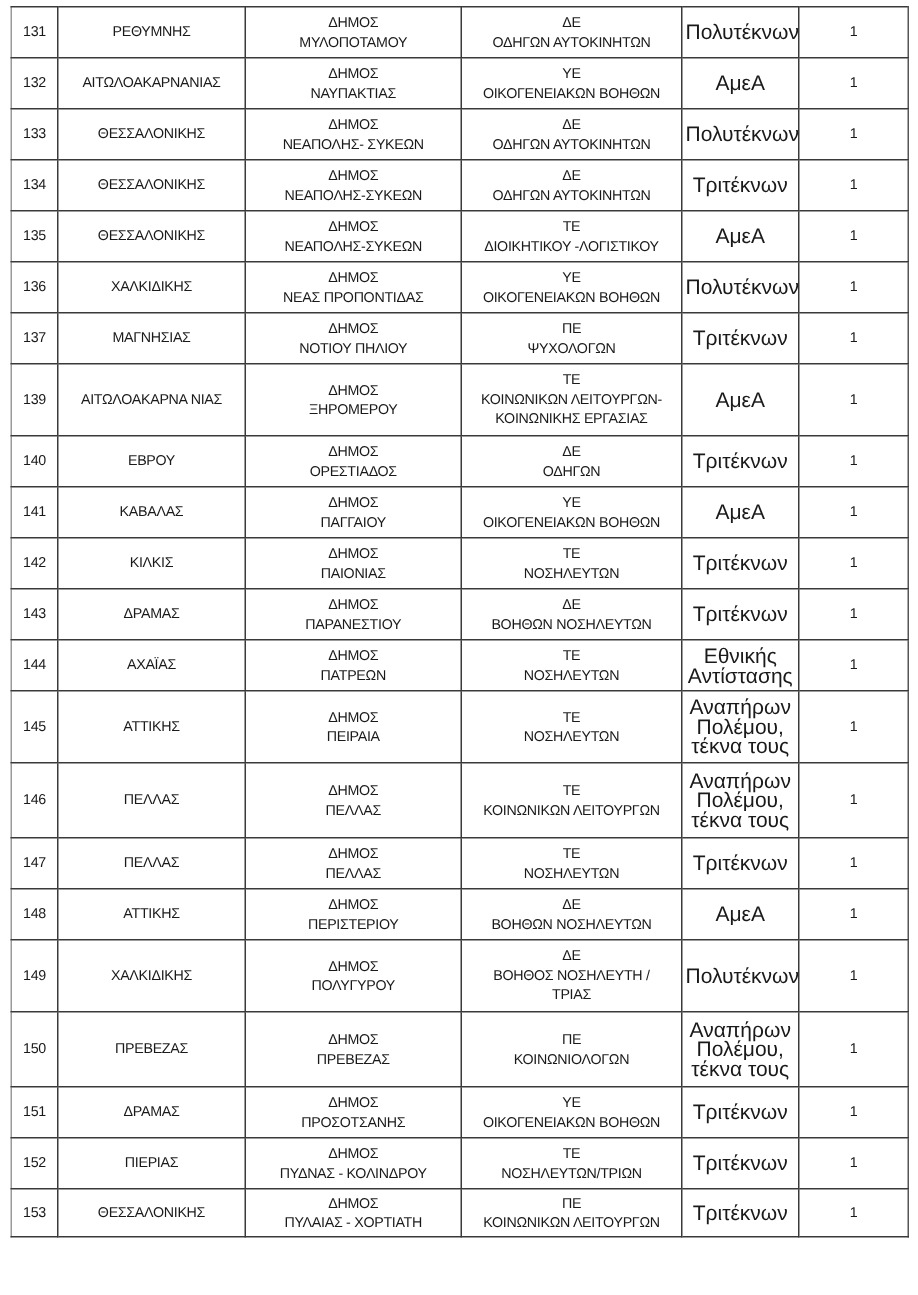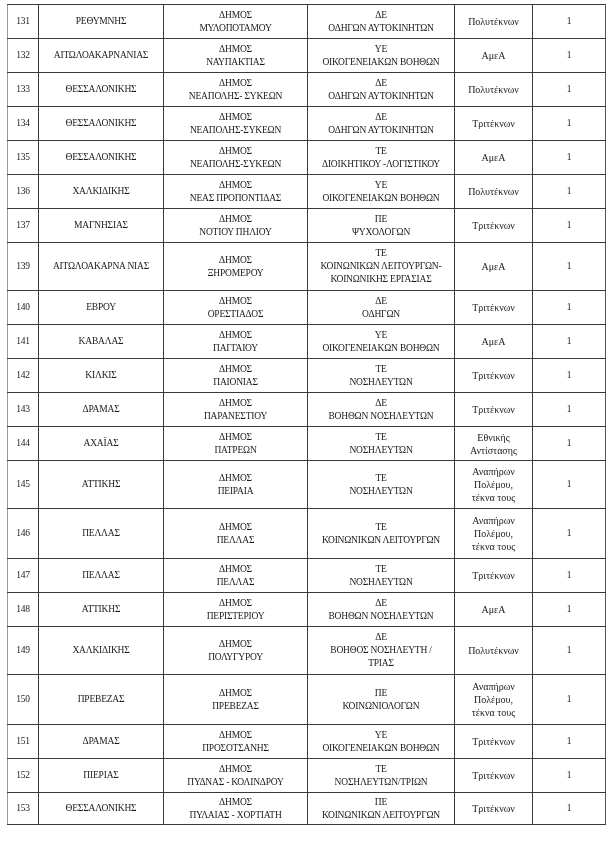--- a/index.html
+++ b/index.html
@@ -2,21 +2,21 @@
 <html><head>
   <meta charset="utf-8">
   <style>
     html, body { margin: 0; padding: 0; background: #ffffff; }
     body { width: 612px; height: 863px; position: relative; overflow: hidden; }
     .page { position: absolute; left: 7px; top: 4px; }
     table {
       border-collapse: collapse;
       table-layout: fixed;
       width: 598px;
-      font-family: Liberation Serif, serif;
+      font-family: Liberation Sans, sans-serif;
       font-size: 9.5px;
       color: #1a1a1a;
       letter-spacing: -0.2px;
       padding-left: 28px;
     }
     td {
       border: 1px solid #3a3a3a;
       text-align: center;
       vertical-align: middle;
       padding: 0 2px;
@@ -25,21 +25,21 @@
     }
     td.c-left { border-left: 1px solid #9a9a9a; }
     td.c-right { border-right: 1px solid #555; }
     col.w1 { width: 31px; }
     col.w2 { width: 125px; }
     col.w3 { width: 144px; }
     col.w4 { width: 147px; }
     col.w5 { width: 78px; }
     col.w6 { width: 73px; }
     .line { display: block; white-space: nowrap; }
-    .cat { font-size: 10px; letter-spacing: 0; }
+    .cat { font-size: 14px; letter-spacing: 0; }
   </style>
 </head>
 <body>
 
 <div class="page">
   <table>
     <colgroup>
       <col class="w1">
         <col class="w2">
         <col class="w3">

